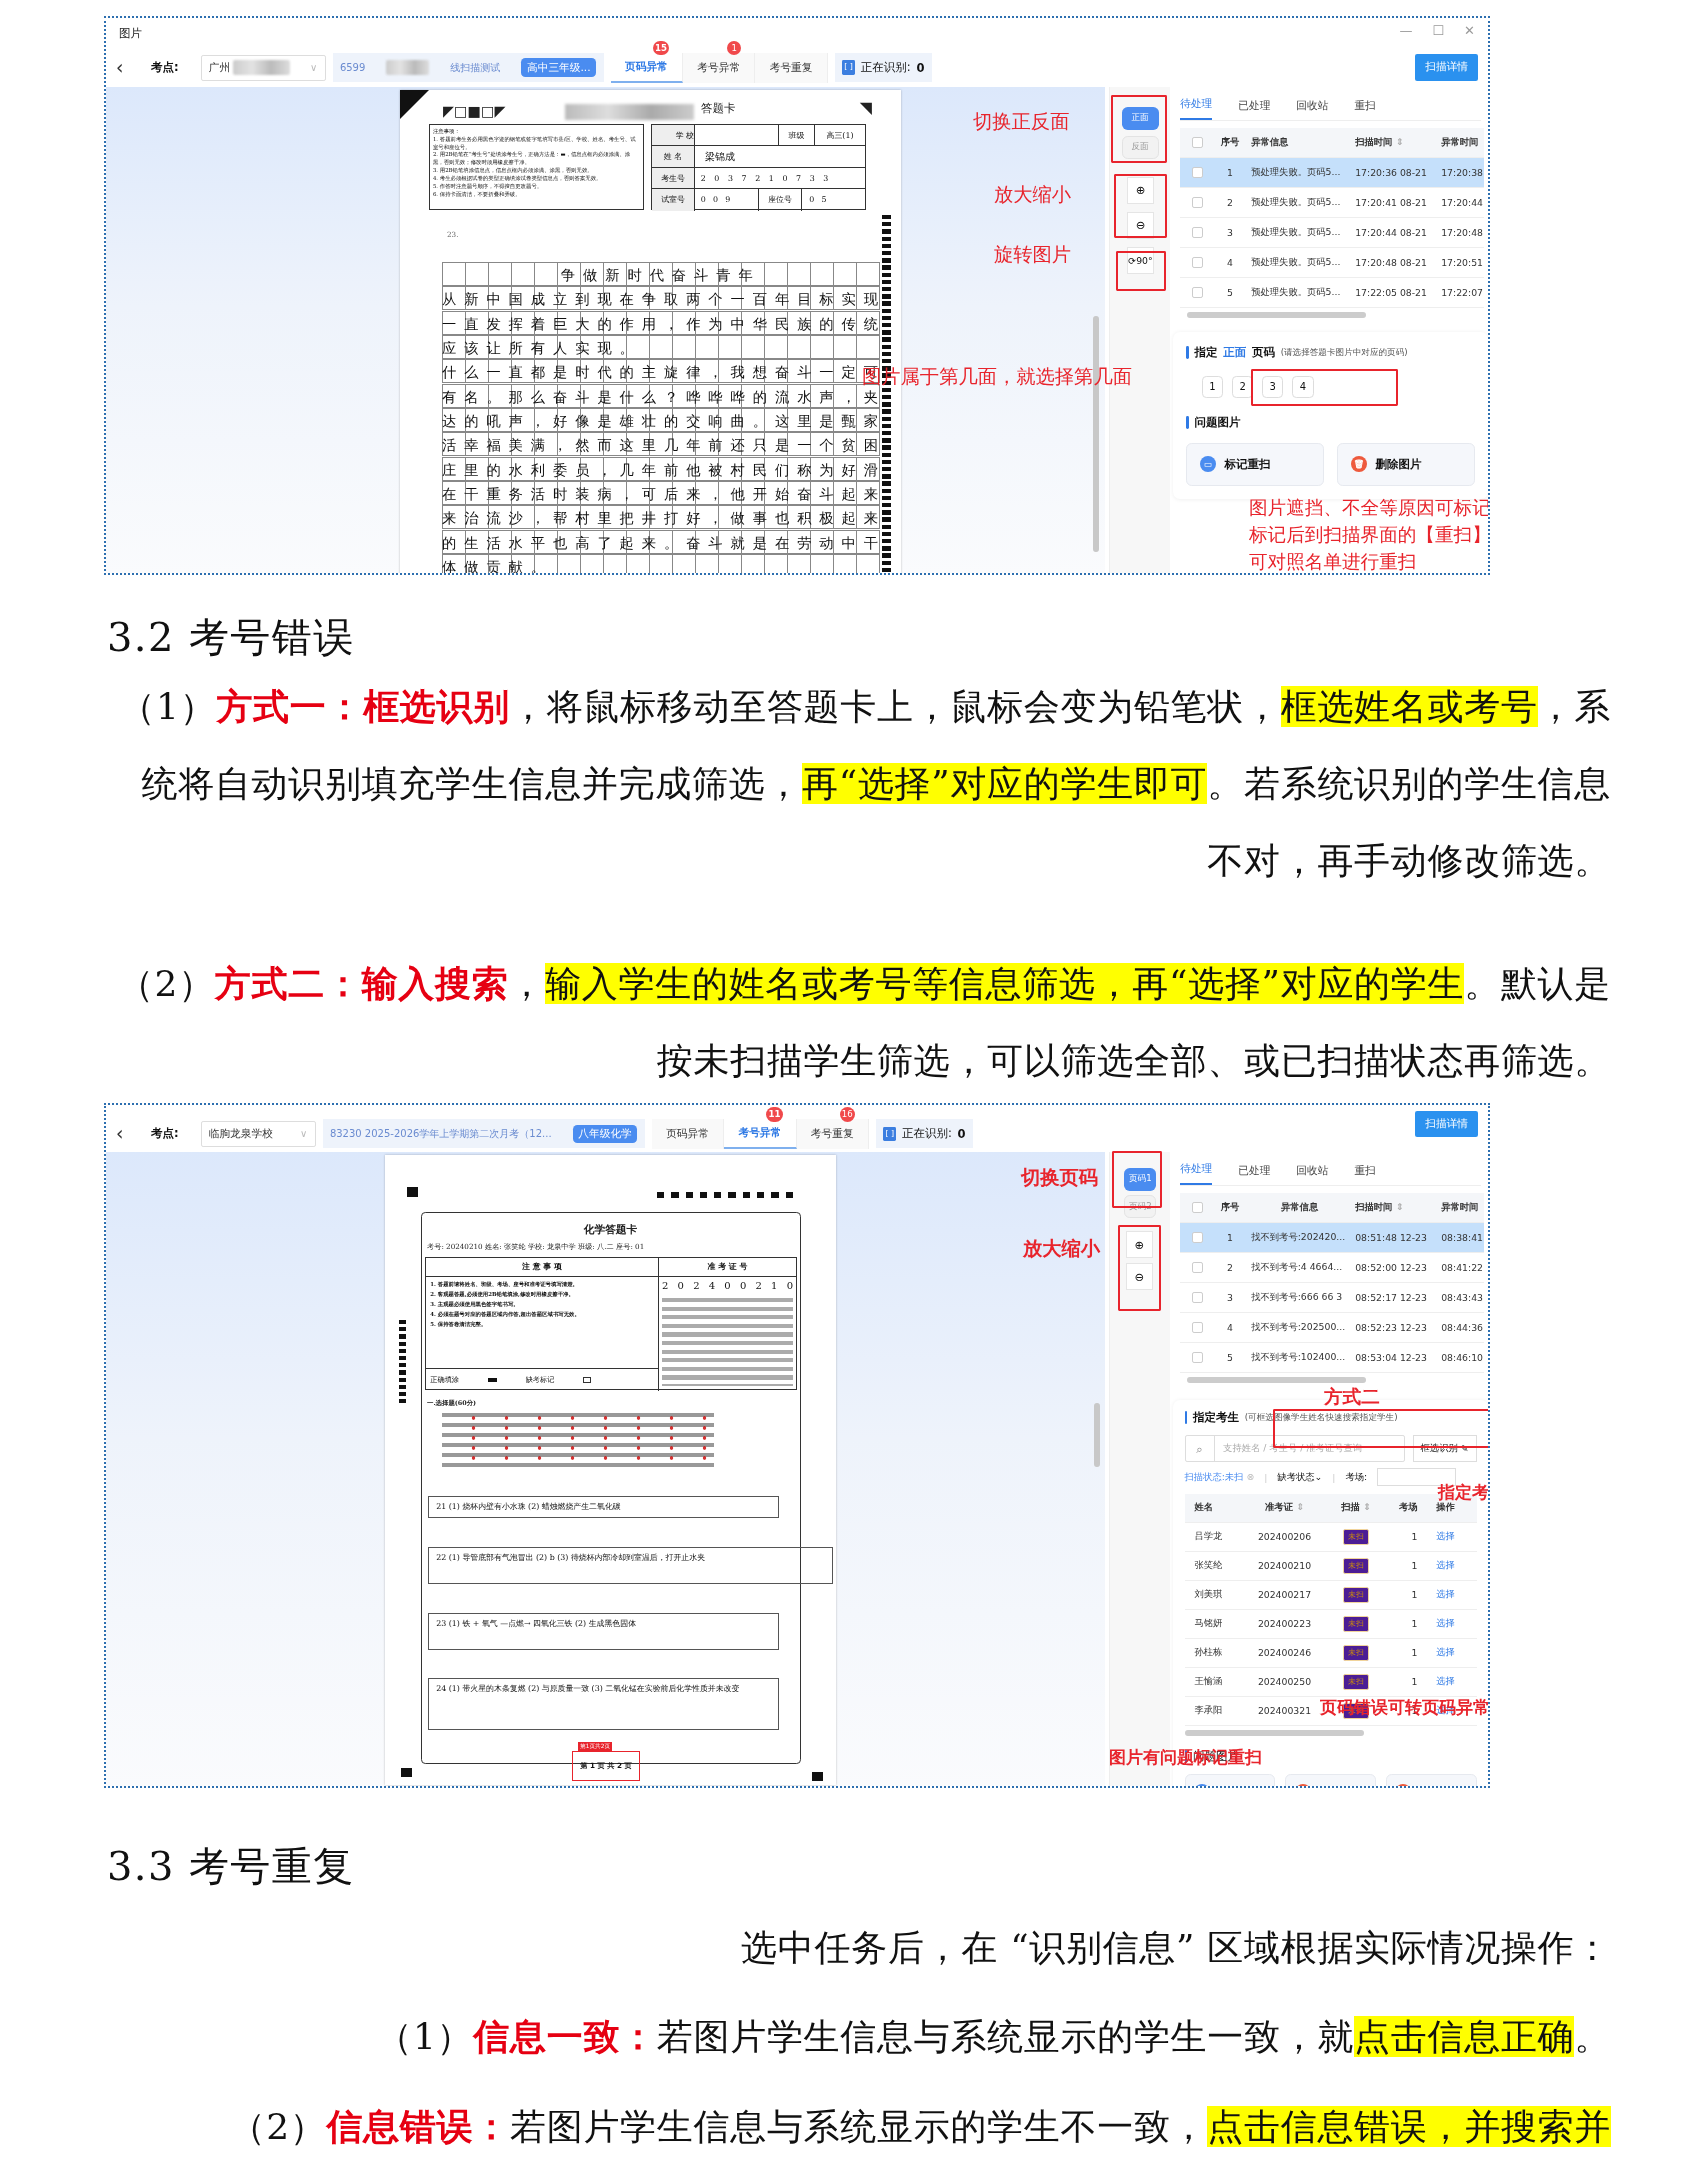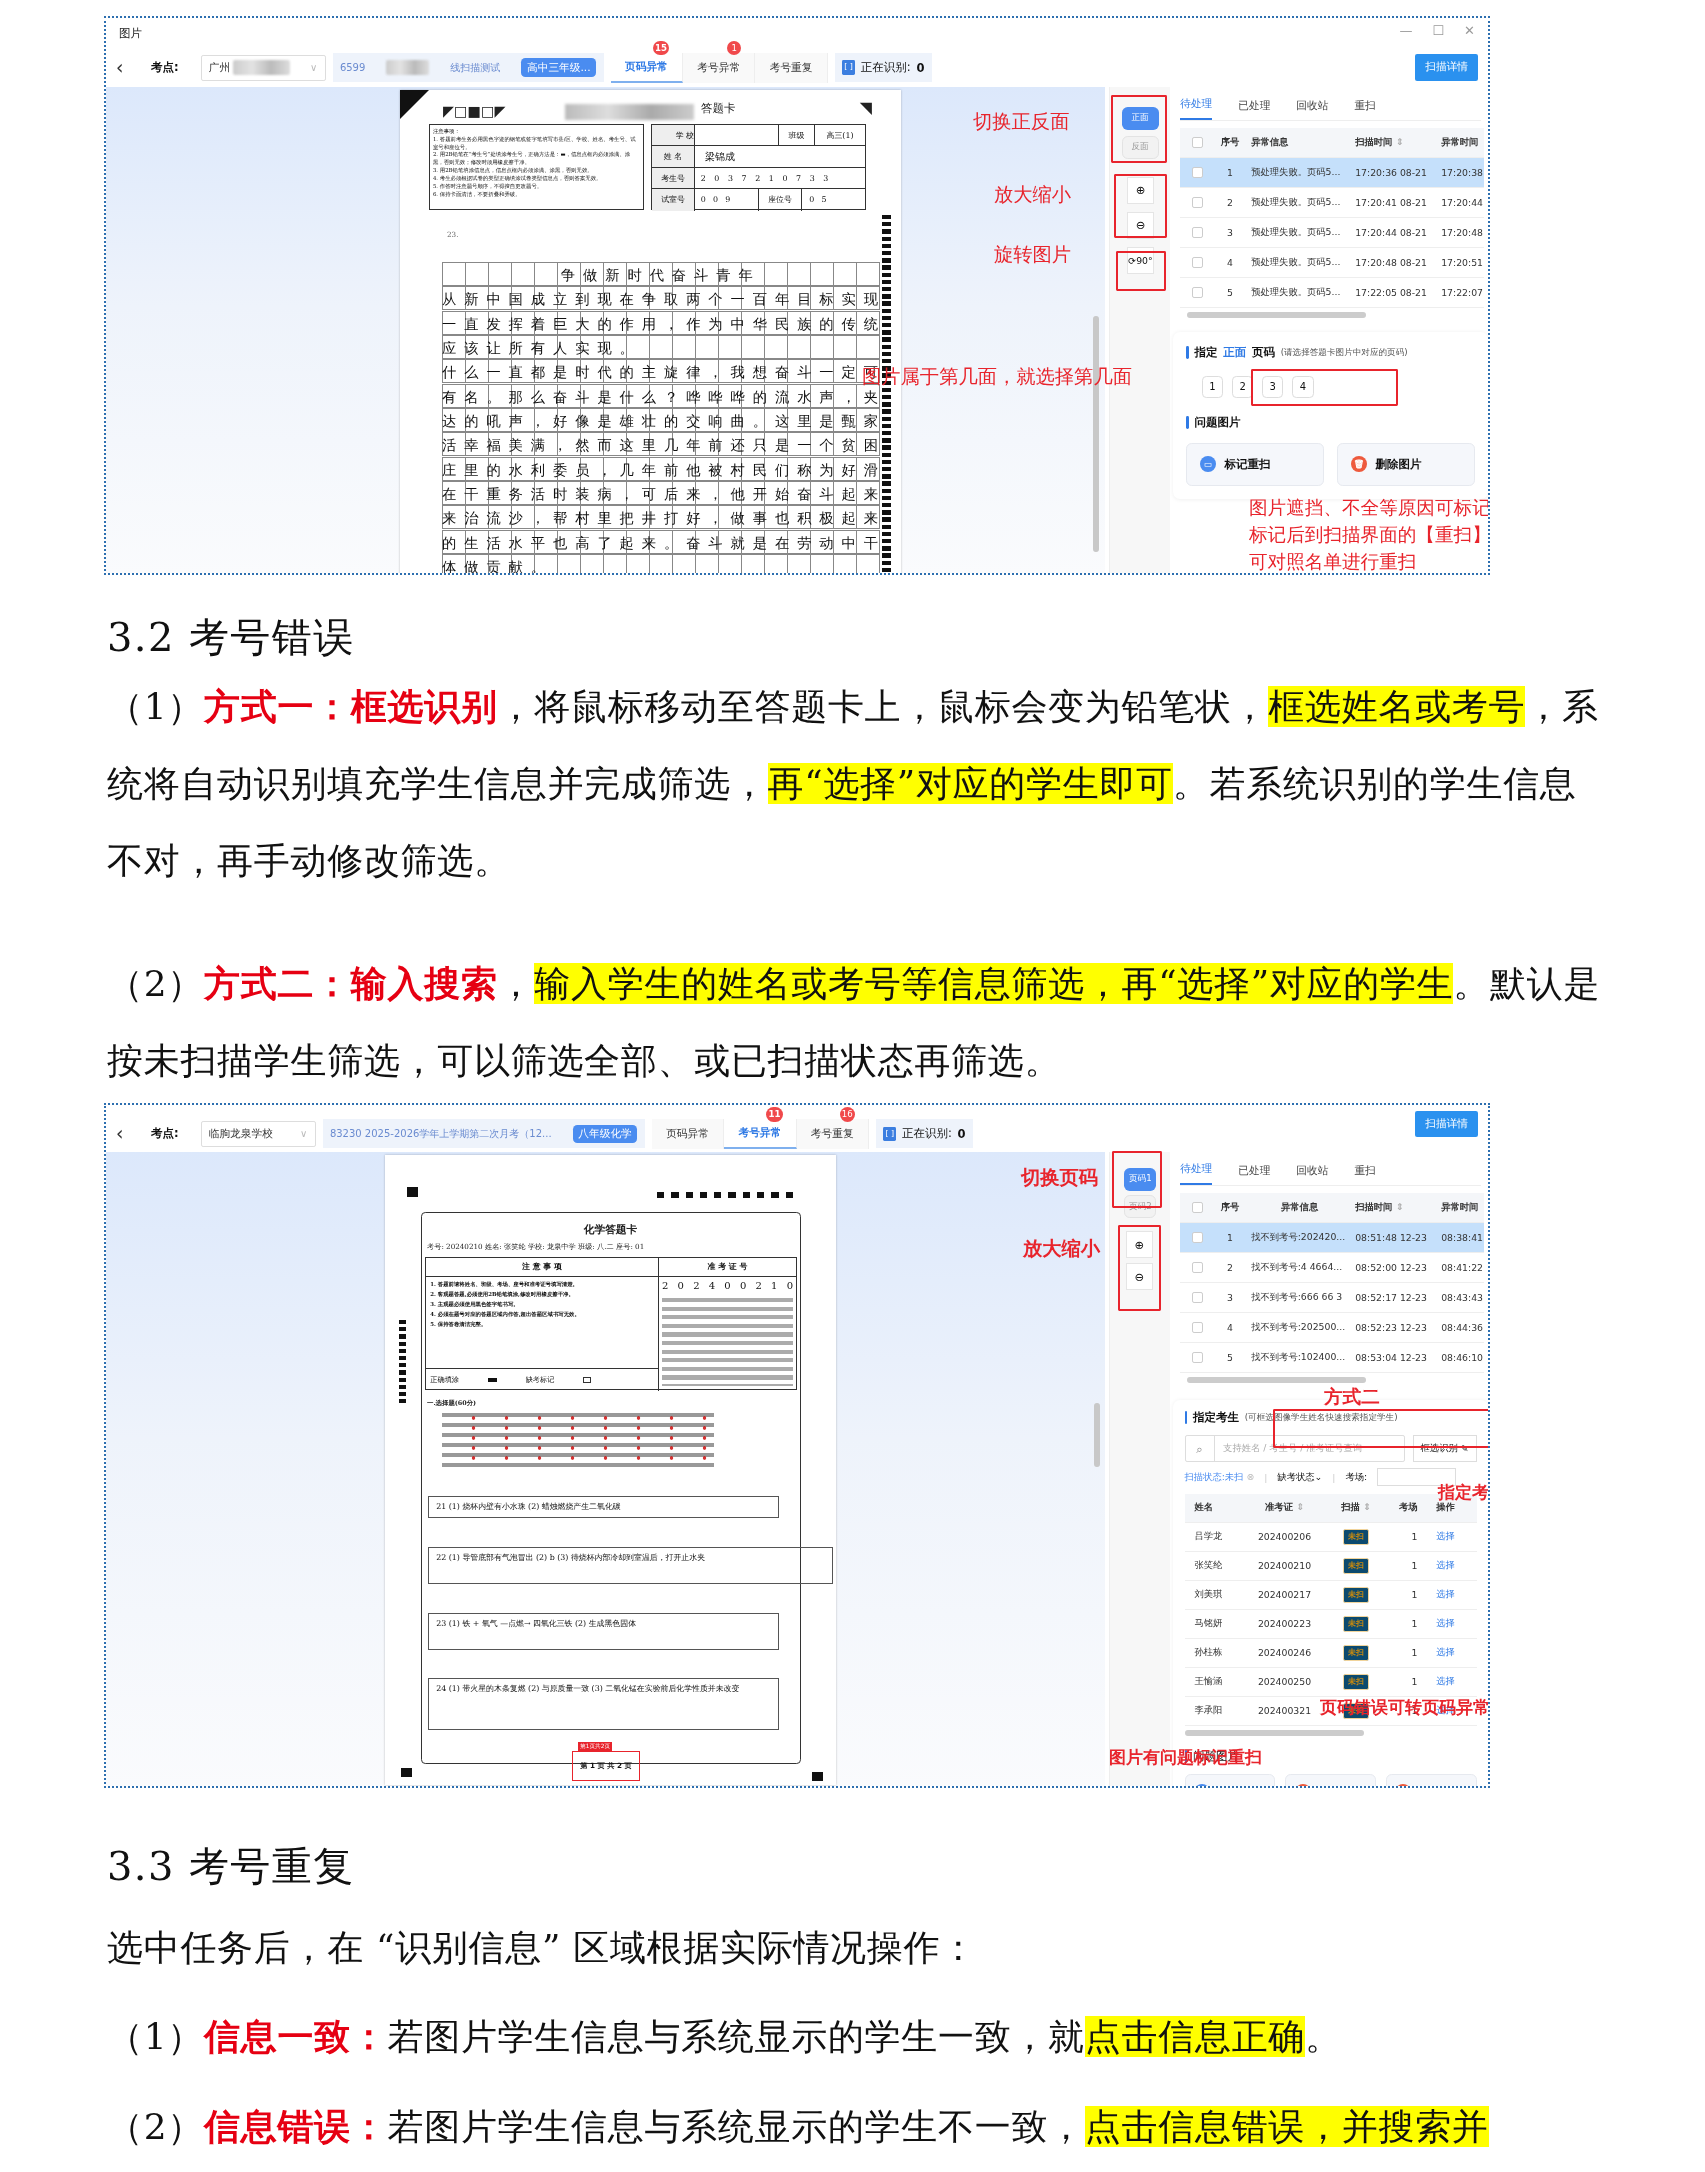--- a/index.html
+++ b/index.html
@@ -1,20 +1,20 @@
 <!DOCTYPE html>
 <html style="font-size:11.5px"><head>
 <meta charset="utf-8">
 <style>
   * { box-sizing: border-box; margin: 0; padding: 0; }
   html, body { width: 1705px; height: 2172px; background: #fff; overflow: hidden; }
   body { font-family: "DejaVu Sans", "Liberation Sans", sans-serif; position: relative; color: #111; }
 
   
-  .doc { font-family: "DejaVu Serif", "Liberation Serif", serif; position: absolute; left: 107px; color: #111; }
+  .doc { font-family: "DejaVu Serif", "Liberation Serif", serif; position: absolute; left: 107px; color: #111; text-align: right; }
   .h2 { font-size: 40px; letter-spacing: 1.4px; }
   .p { font-size: 36px; line-height: 77px; width: 1504px; letter-spacing: 0.7px; }
   .red { color: #e60012; }
   .hl { background: #ffff00; }
 
   
   .shot { position: absolute; left: 104px; width: 1386px; border: 2.1px dotted #2d6fb0; background: #fff; overflow: hidden; }
   .shot1 { top: 15.8px; height: 559px; }
   .shot2 { top: 1103px; height: 685px; }
 
@@ -94,21 +94,21 @@
   .ptxt { position: absolute; font-family: "DejaVu Serif", serif; color: #222; }
   .grid-row { position: absolute; left: 42px; right: 21.5px; height: 24px; border-top: 0.7px solid #888; border-bottom: 0.7px solid #888; background-image: repeating-linear-gradient(90deg,#888 0 0.7px, transparent 0.7px 23px); font-family: "DejaVu Serif", serif; font-size: 14.3px; color: #111; line-height: 24px; white-space: nowrap; overflow: hidden; letter-spacing: 7.9px; }
   .timing { position: absolute; width: 8.6px; background: repeating-linear-gradient(180deg,#111 0 4.3px, transparent 4.3px 7.2px); }
 
   .stu-tbl .tr { height: 29px; }
   .st-name { width: 57px; padding-left: 10px; }
   .st-id { width: 86px; text-align: center; }
   .st-scan { width: 57px; display: flex; justify-content: center; }
   .st-room { width: 43px; text-align: right; padding-right: 10px; }
   .st-op { width: 36px; text-align: center; color: #2f7ae5; }
-  .pill-un { border: 0.7px solid #f1d49b; background: #0c4a6e; color: #c88a10; font-size: 7.9px; padding: 1.4px 4.3px; border-radius: 2.1px; font-weight: bold; }
+  .pill-un { border: 0.7px solid #f1d49b; background: #4c1d95; color: #c88a10; font-size: 7.9px; padding: 1.4px 4.3px; border-radius: 2.1px; }
   .search-row { display: flex; gap: 7.2px; margin-top: 10px; }
   .search-in { flex: 1; height: 27px; border: 0.7px solid #ddd; border-radius: 2.1px; display: flex; align-items: center; font-size: 9.3px; color: #aaa; }
   .search-in .ic { width: 29px; border-right: 0.7px solid #ddd; height: 100%; display: flex; align-items: center; justify-content: center; color: #888; font-size: 11.5px; }
   .search-in span.ph { padding-left: 8.6px; }
   .box-recog { width: 64px; height: 27px; border: 0.7px solid #ddd; display: flex; align-items: center; justify-content: center; font-size: 9.3px; gap: 2.9px; }
   .filters { display: flex; gap: 10px; align-items: center; font-size: 9.3px; margin-top: 5.7px; }
   .filters .blue { color: #4a8cf0; }
   .mini-input { width: 79px; height: 18.6px; border: 0.7px solid #ddd; }
 </style>
 </head>

